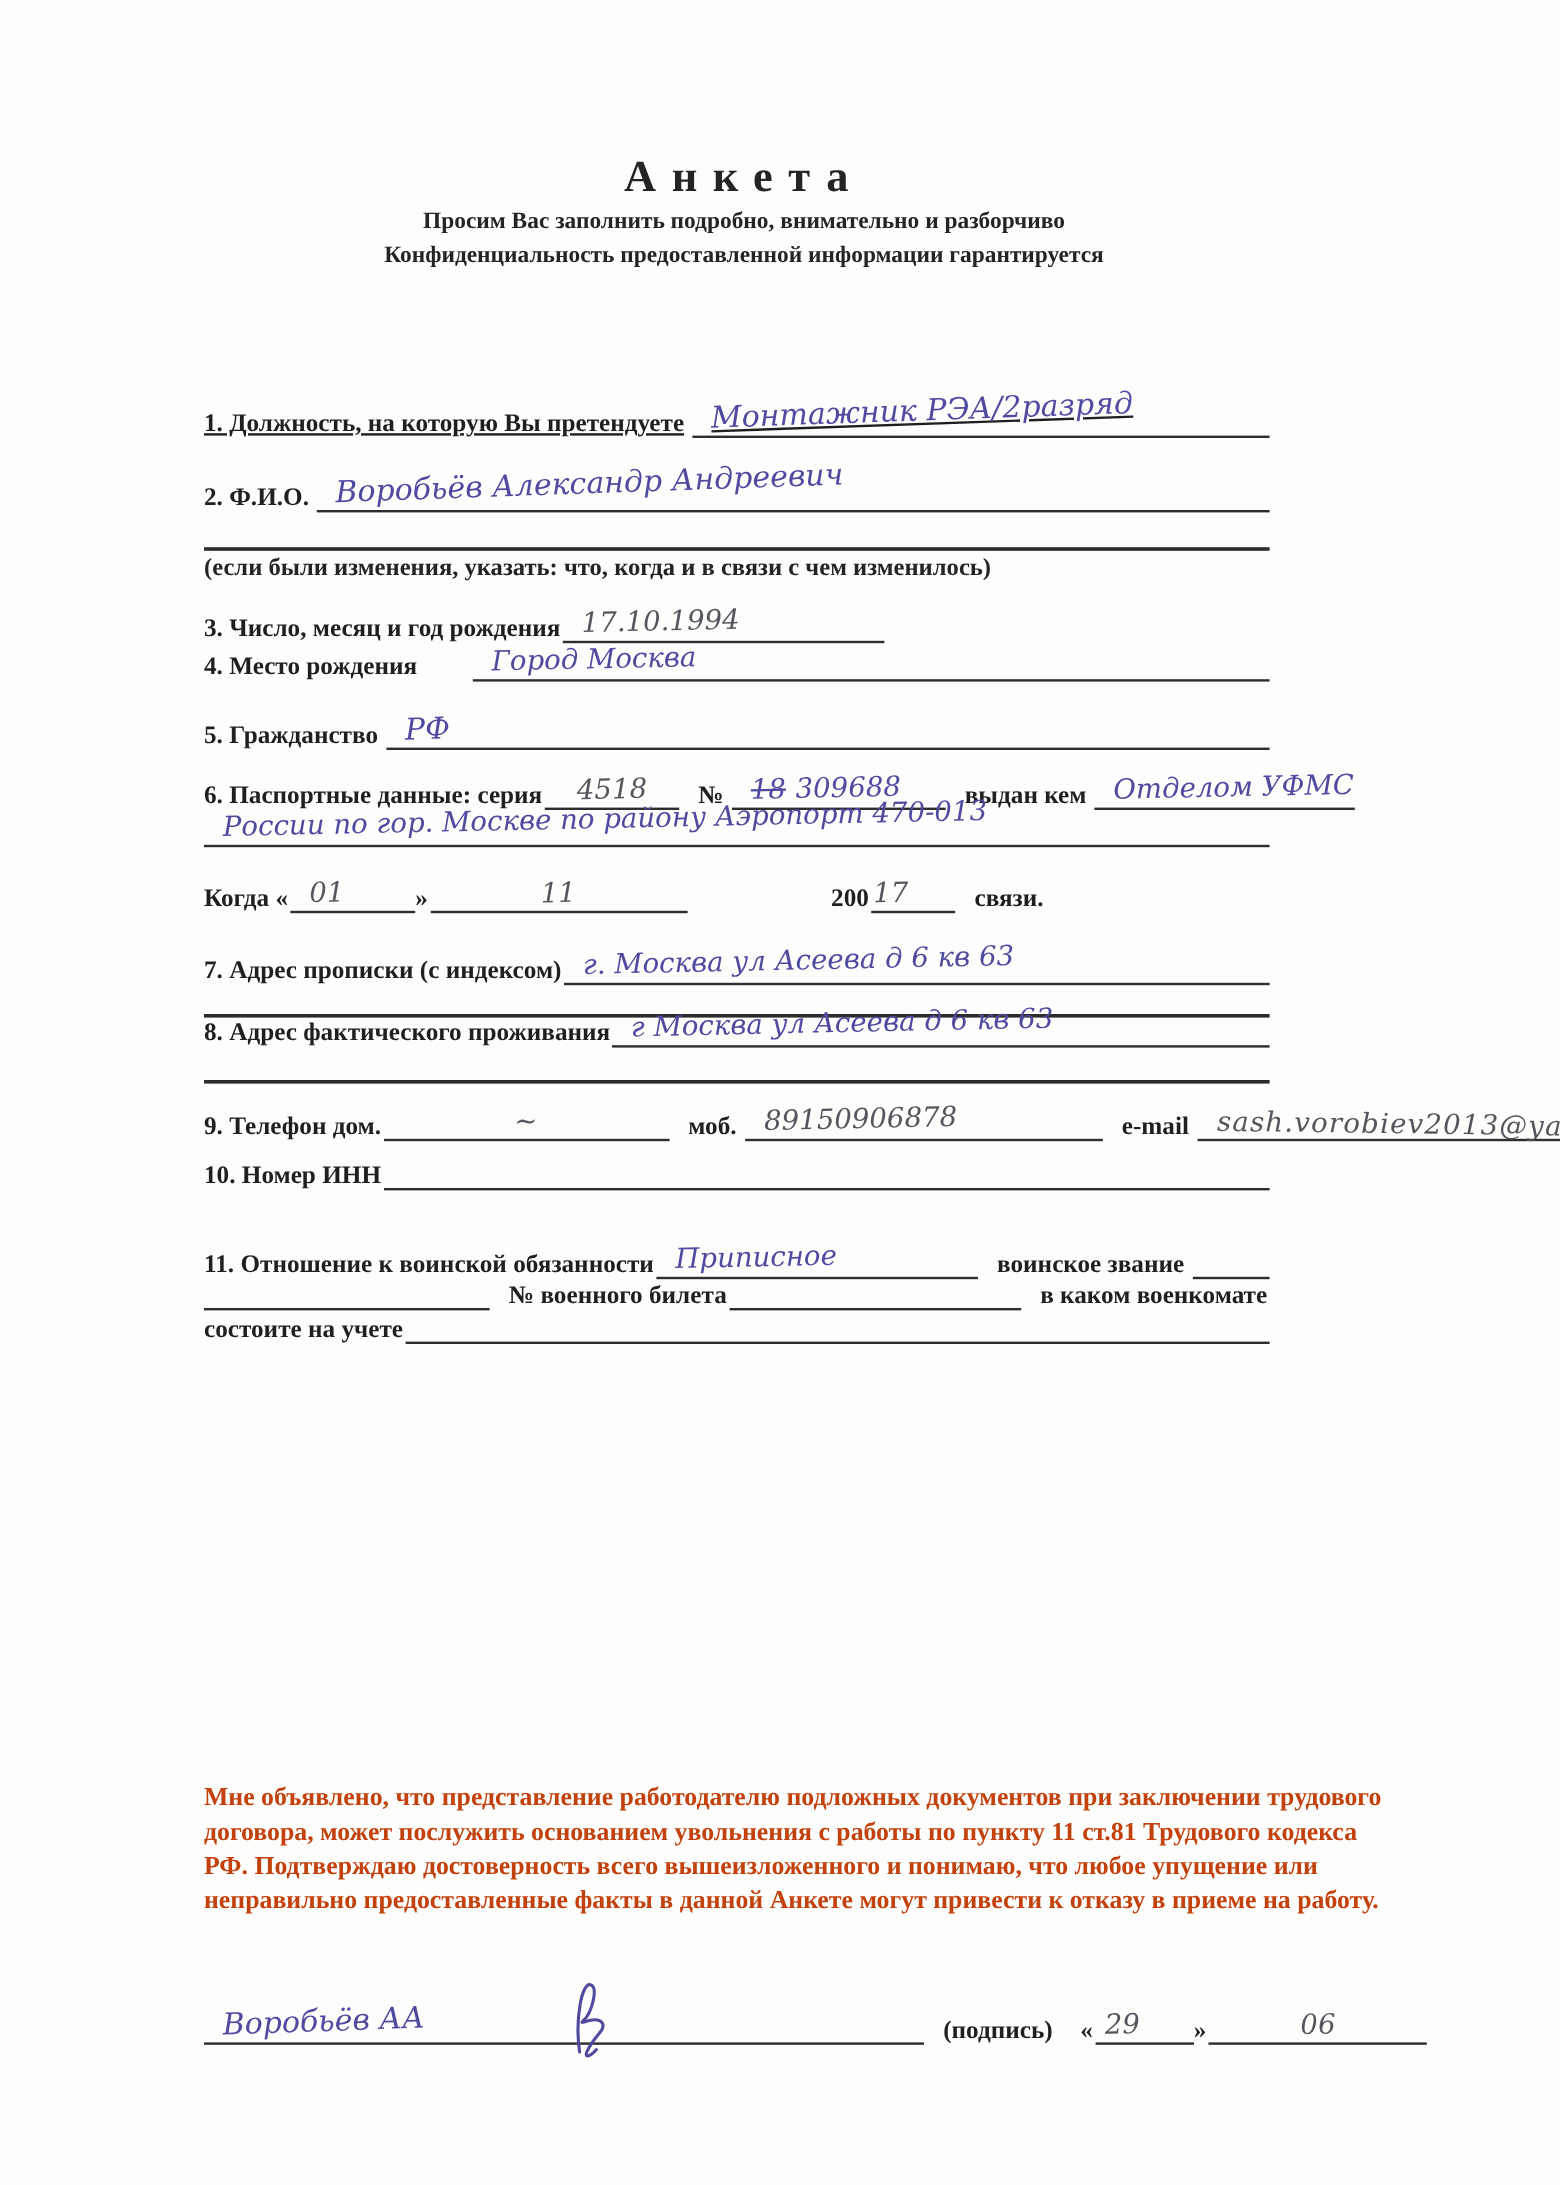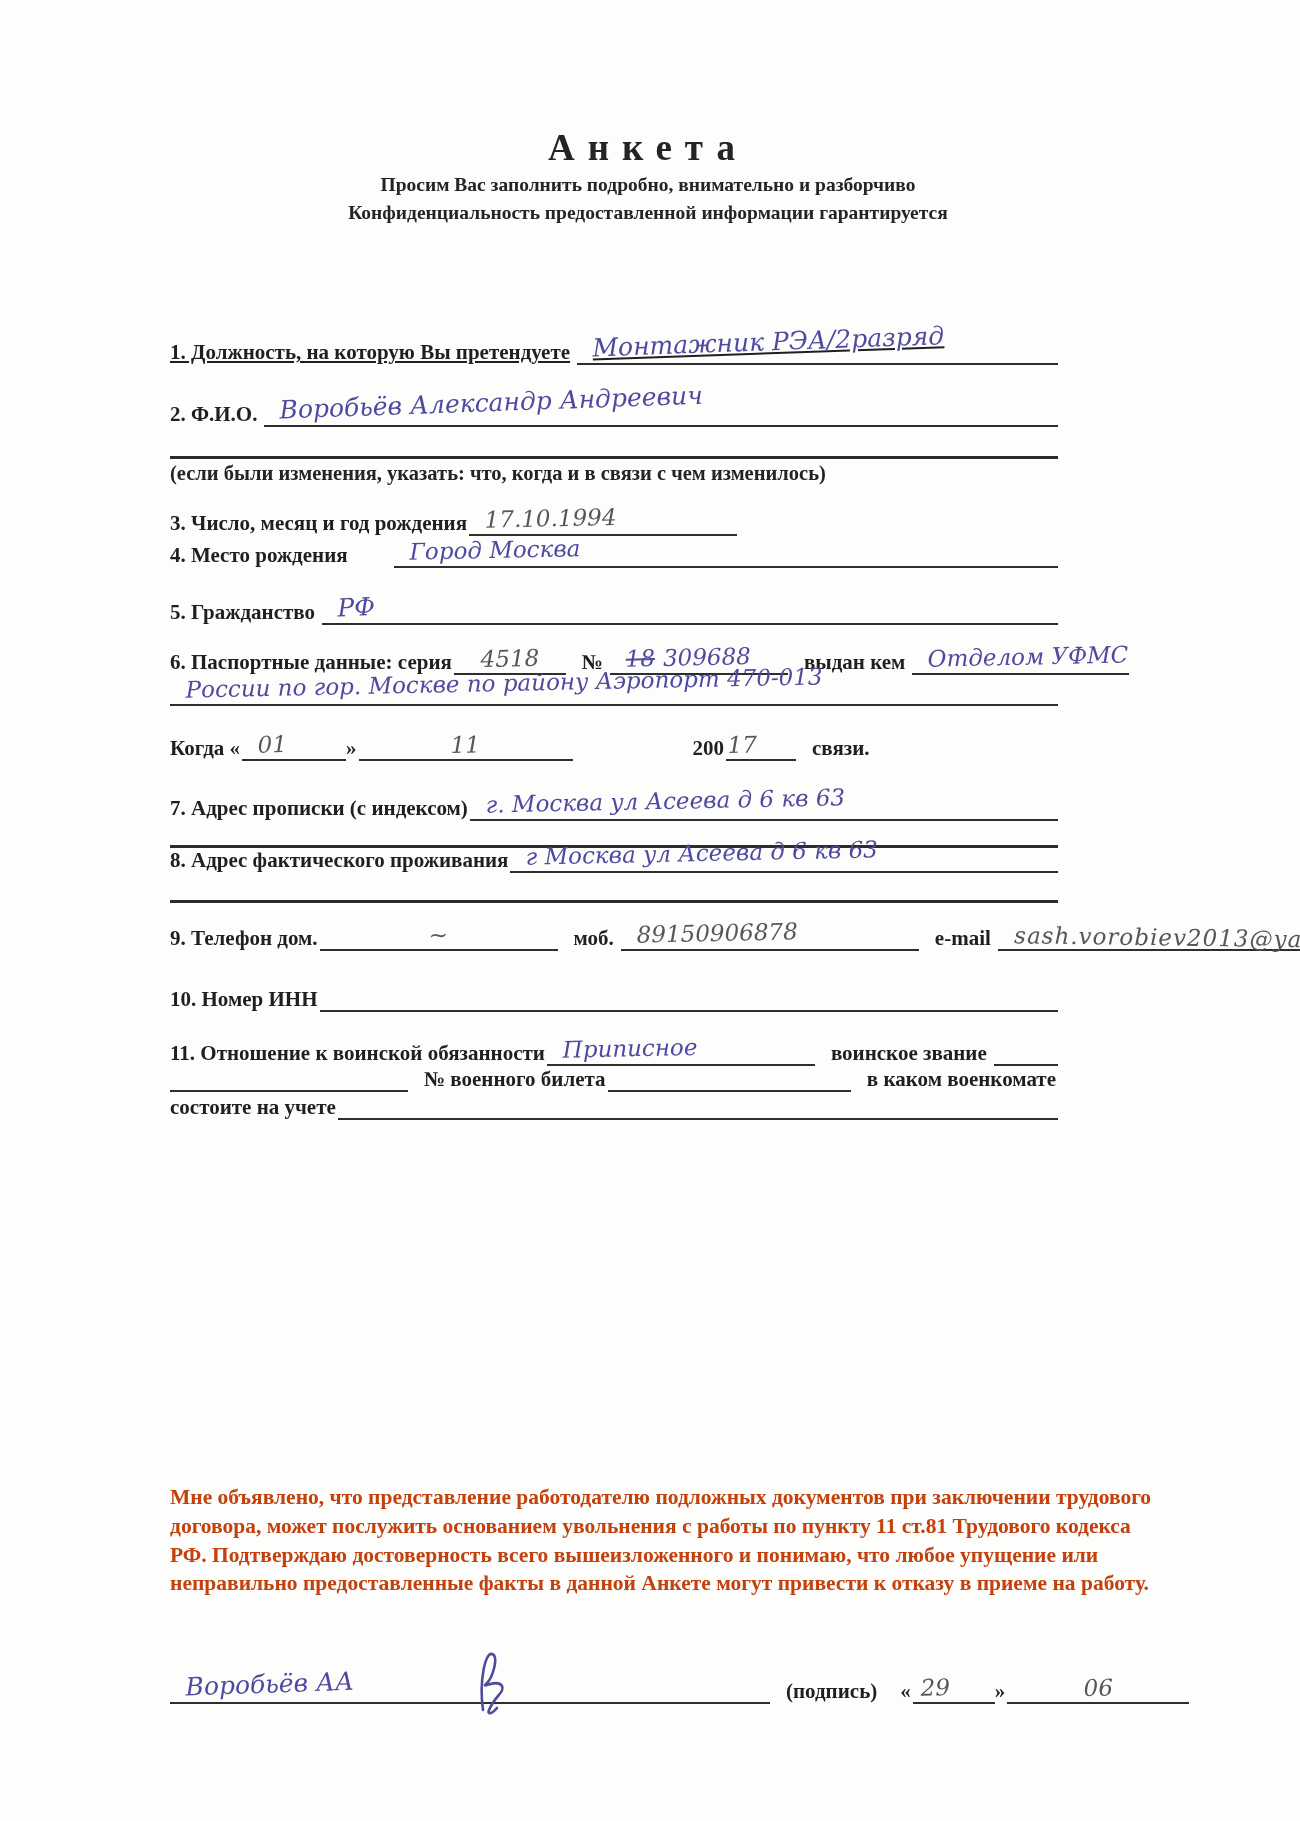--- a/index.html
+++ b/index.html
@@ -1,21 +1,21 @@
 <!DOCTYPE html>
 <html><head>
 <meta charset="utf-8">
 <style>
   html,body{margin:0;padding:0;background:#ffffff;}
   .page{
     position:relative;width:1300px;height:1821px;background:#fdfdfc;
     font-family:"Liberation Serif", serif;color:#1f1f21;overflow:hidden;
   }
   
-  .head{position:absolute;top:126px;left:0;width:1240px;text-align:center;margin-left:28px;}
+  .head{position:absolute;top:126px;left:0;width:1240px;text-align:center;}
   .title{font-size:37px;font-weight:bold;letter-spacing:13px;color:#242427;}
   .sub{font-size:19.5px;font-weight:bold;margin-top:4px;line-height:24px;color:#242427;}
   
   .row{
     position:absolute;left:170px;width:888px;display:flex;align-items:flex-end;
     font-weight:bold;font-size:21px;white-space:nowrap;
   }
   .lbl{padding-right:7px;line-height:26px;}
   .lbl.tight{padding-right:2px;}
   .lbl.padl{padding-left:16px;}
@@ -48,21 +48,21 @@
   }
   
   .p-sig{top:1644px;width:1068px;}
   .sigline{justify-content:flex-start;gap:90px;}
   .sig-svg{display:block;margin-bottom:-14px;}
   
   .p-f1{top:336px;text-decoration:underline;}  .p-f2{top:398px;}
   .p-f3{top:509px;}  .p-f4{top:541px;gap:39px;}  .p-f5{top:596px;}
   .p-f6a{top:648px;} .p-f6b{top:679px;} .p-when{top:734px;}
   .p-f7{top:794px;}  .p-f8{top:846px;}
-  .p-f9{top:924px;}  .p-f10{top:986px;}
+  .p-f9{top:924px;}  .p-f10{top:966px;}
   .p-f11a{top:1039px;} .p-f11b{top:1066px;} .p-f11c{top:1094px;}
   .l-a{top:456px;} .l-b{top:845px;} .l-c{top:900px;}
 </style>
 </head>
 <body>
 
 <div class="page">
 
   <div class="head">
     <div class="title">Анкета</div>

